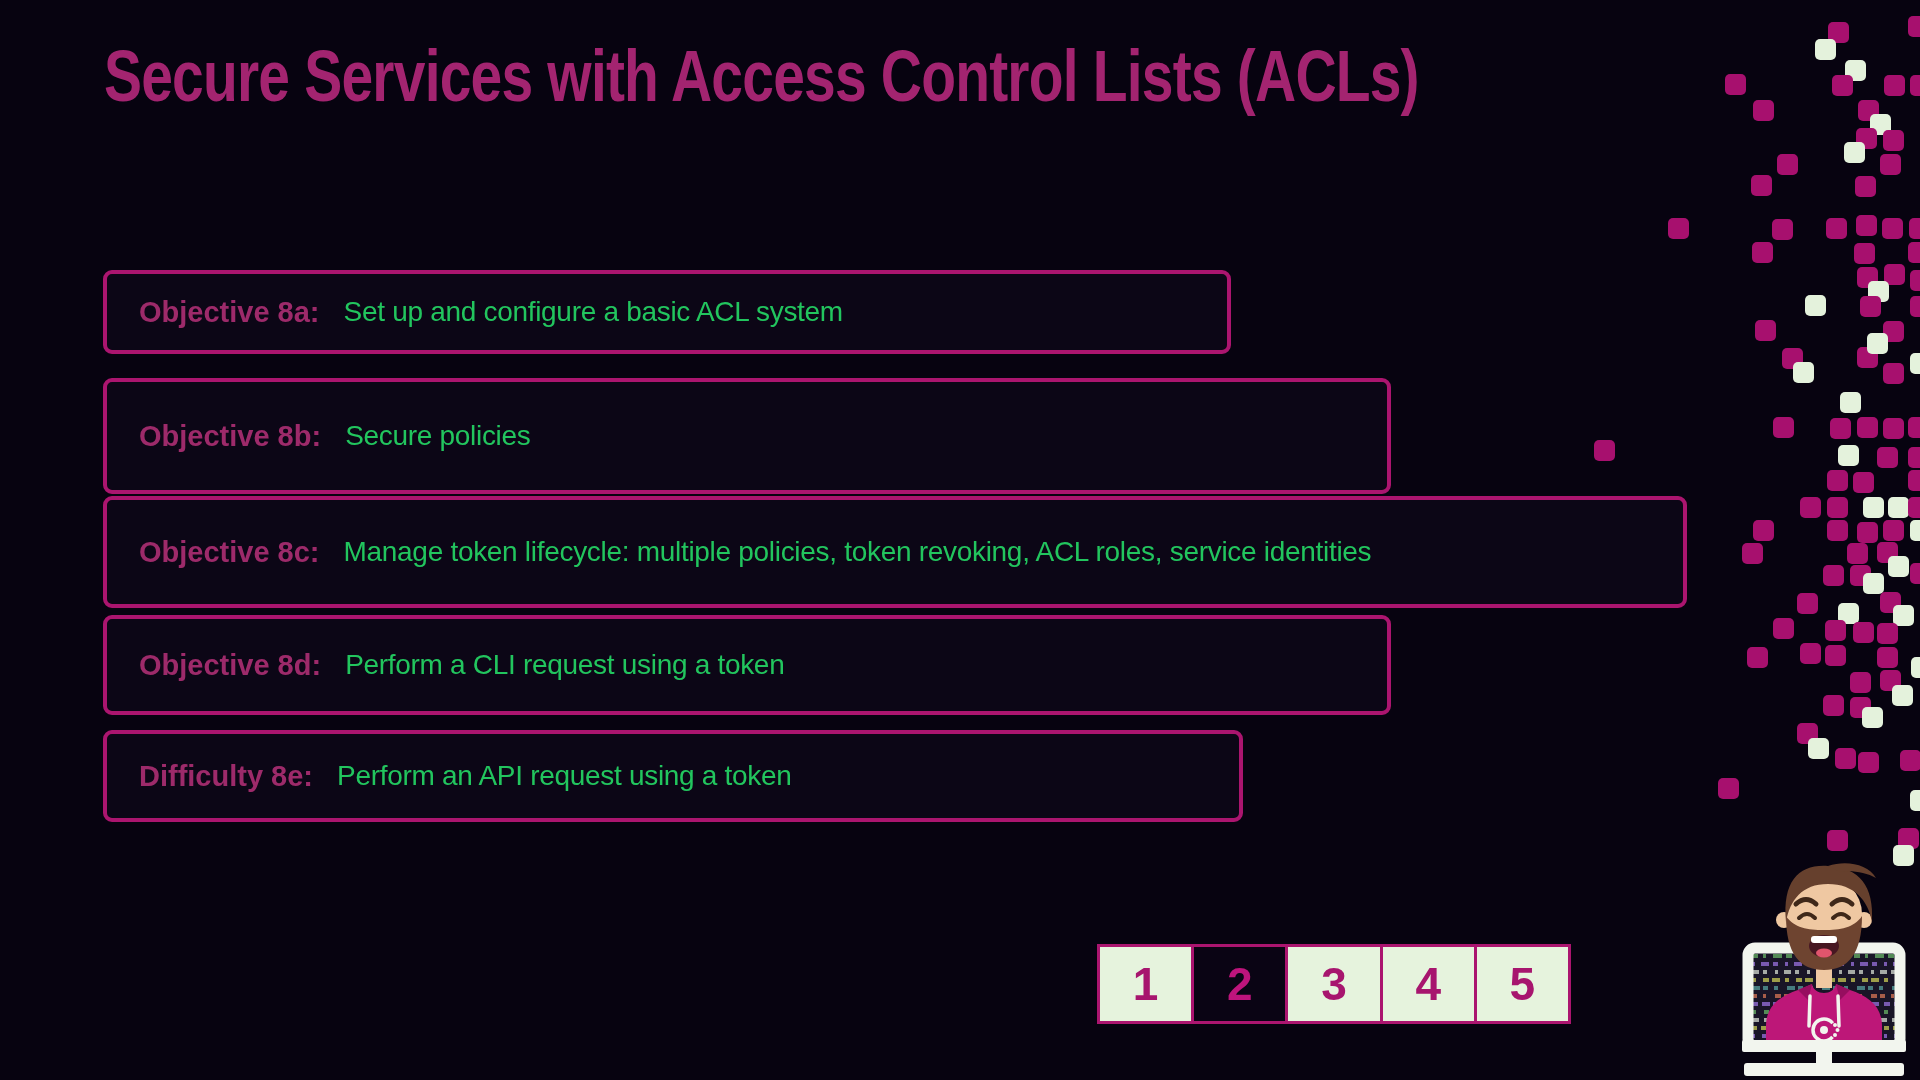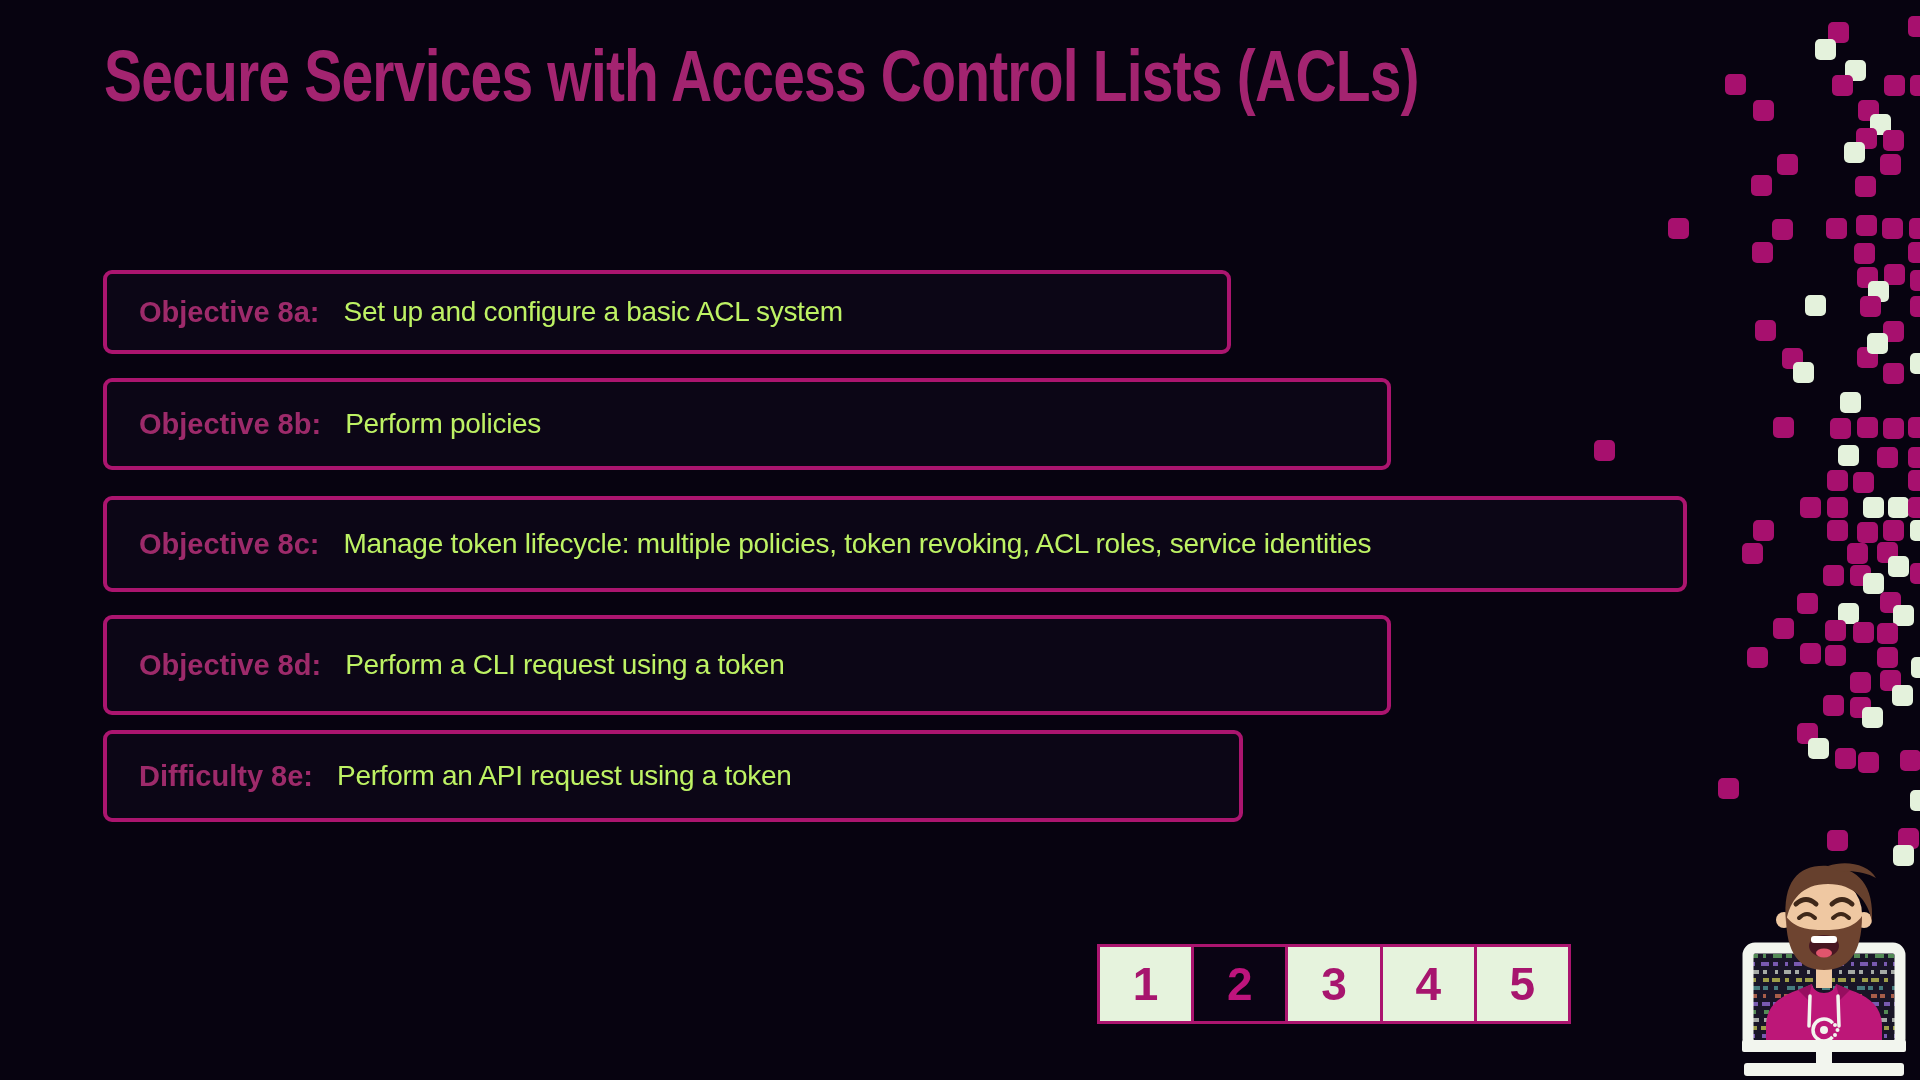--- a/index.html
+++ b/index.html
@@ -17,26 +17,26 @@
   }
   .obj{
     position:absolute;left:103px;
     border:4px solid #ab156f;border-radius:9px;
     background:#0c0616;
     display:flex;align-items:center;
     padding-left:32px;box-sizing:border-box;
     white-space:nowrap;
   }
   #o1{top:270px;width:1128px;height:84px}
-  #o2{top:378px;width:1288px;height:92px}
-  #o3{top:496px;width:1584px;height:96px}
+  #o2{top:378px;width:1288px;height:116px}
+  #o3{top:496px;width:1584px;height:112px}
   #o4{top:615px;width:1288px;height:100px}
   #o5{top:730px;width:1140px;height:92px}
   .olabel{font-size:29px;font-weight:bold;color:#9d2a6a;margin-right:24px;}
-  .otext{font-size:28px;color:#bef264;letter-spacing:-0.3px;}
+  .otext{font-size:28px;color:#22c55e;letter-spacing:-0.3px;}
   .mosaic{position:absolute;inset:0;pointer-events:none;}
   .sq{position:absolute;}
   .diffbar{
     position:absolute;left:1097px;top:944px;width:474px;height:80px;
     display:flex;border:3px solid #ab156f;box-sizing:border-box;
     background:#e6f3dd;
   }
   .dcell{
     flex:1;display:flex;align-items:center;justify-content:center;
     font-size:46px;font-weight:bold;color:#a7156e;background:#e6f3dd;
@@ -55,21 +55,21 @@
 <div class="slide">
 
   <h1 class="title">Secure Services with Access Control Lists (ACLs)</h1>
 
   <div class="obj" id="o1">
     <span class="olabel">Objective 8a:</span>
     <span class="otext">Set up and configure a basic ACL system</span>
   </div>
   <div class="obj" id="o2">
     <span class="olabel">Objective 8b:</span>
-    <span class="otext">Perform policies</span>
+    <span class="otext">Secure policies</span>
   </div>
   <div class="obj" id="o3">
     <span class="olabel">Objective 8c:</span>
     <span class="otext">Manage token lifecycle: multiple policies, token revoking, ACL roles, service identities</span>
   </div>
   <div class="obj" id="o4">
     <span class="olabel">Objective 8d:</span>
     <span class="otext">Perform a CLI request using a token</span>
   </div>
   <div class="obj" id="o5">

